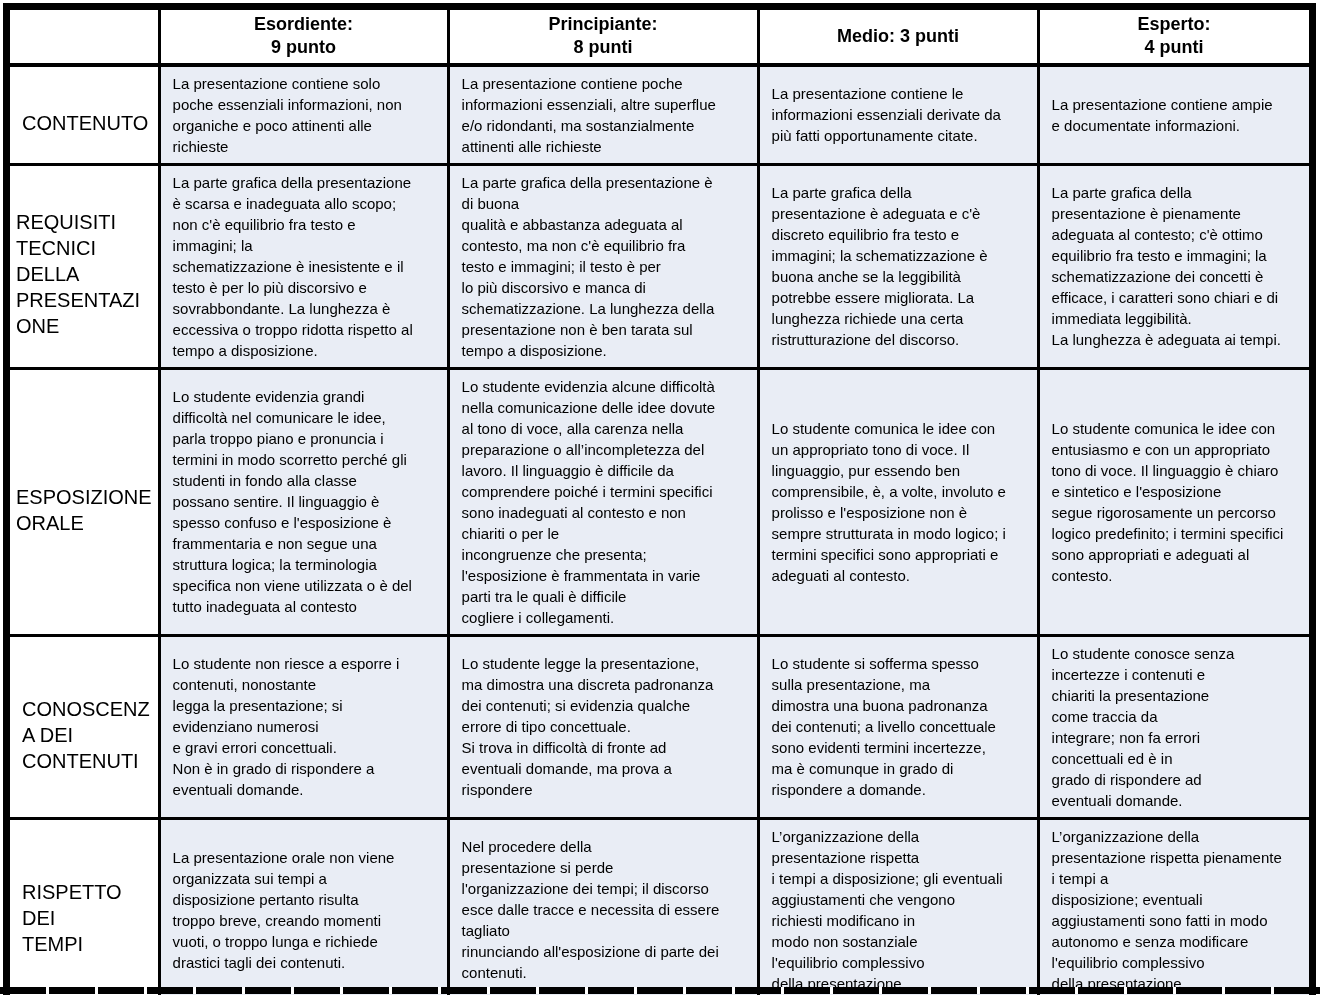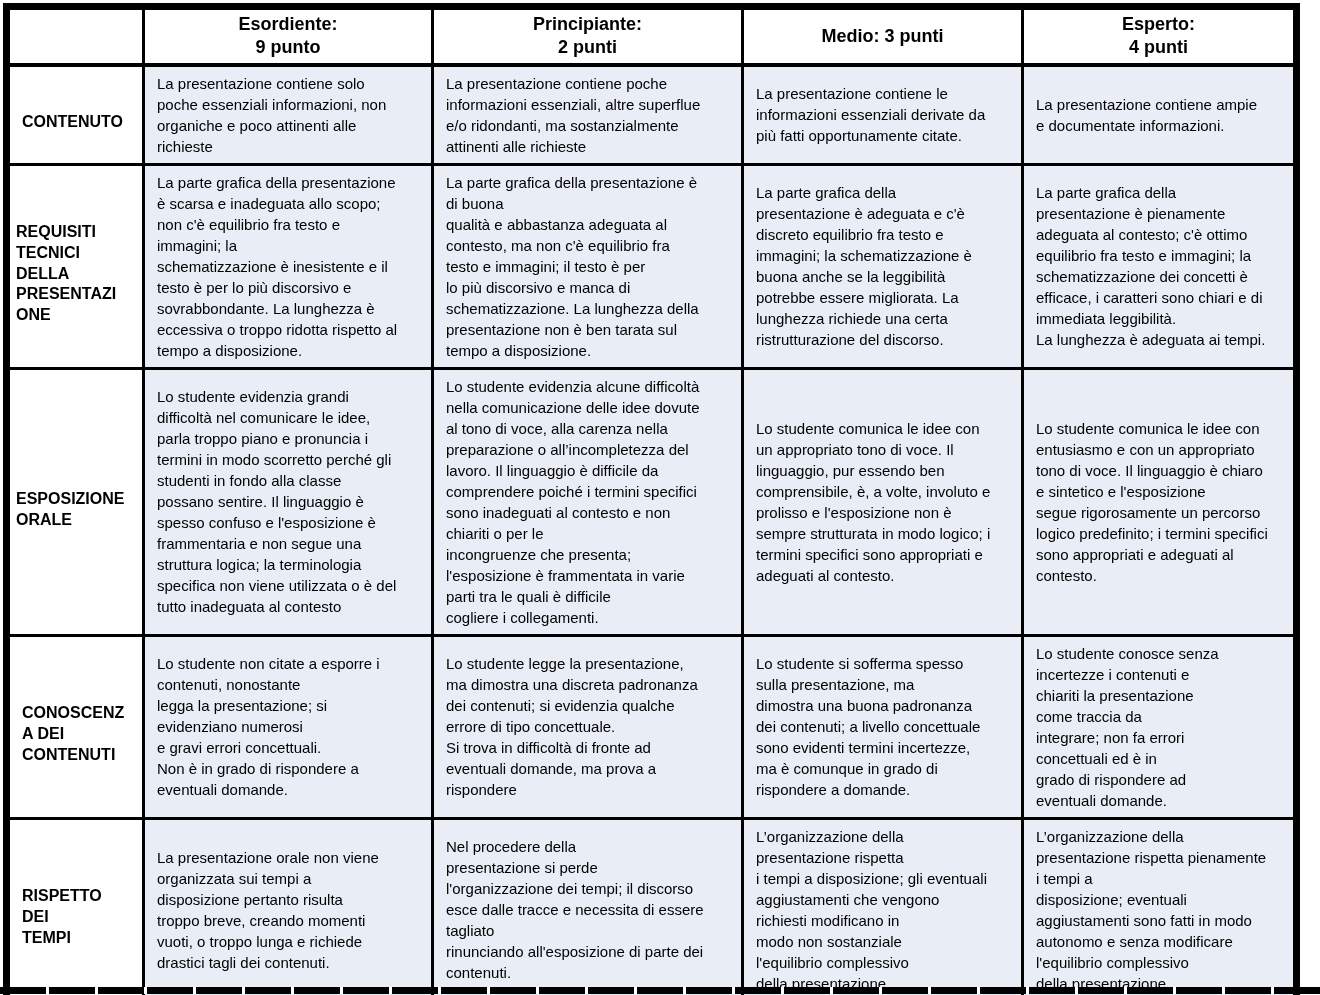--- a/index.html
+++ b/index.html
@@ -23,21 +23,21 @@
   col.c1{ width:289px; }
   col.c2{ width:310px; }
   col.c3{ width:280px; }
   col.c4{ width:274px; }
   td,th{ border:3px solid var(--border); vertical-align:middle; overflow:hidden; }
   tr.head th{
     height:58px; font-size:18px; font-weight:bold; text-align:center;
     white-space:pre-line; line-height:1.3; border-bottom-width:4px; background:#fff;
   }
   td.crit{
-    font-size:16px; font-weight:bold; line-height:1.3;
+    font-size:20px; font-weight:normal; line-height:1.3;
     padding:20px 6px 4px 12px; white-space:pre-line; background:#fff;
   }
   tr.align-center td.crit{ padding-left:6px; }
   tr.align-left td.crit{ text-align:left; }
   td.desc{
     background:var(--cellbg);
     font-size:15px; line-height:21px; padding:6px 8px 6px 12px;
     white-space:pre-line; text-align:left;
   }
   tr.r-contenuto td{ height:88px; }
@@ -60,21 +60,21 @@
       <col class="c2">
       <col class="c3">
       <col class="c4">
   </colgroup>
   <tbody>
       <tr class="head">
     <th></th>
     <th>Esordiente:
 9 punto</th>
     <th>Principiante:
-2 punti</th>
+8 punti</th>
     <th>Medio: 3 punti</th>
     <th>Esperto:
 4 punti</th>
   </tr>
 
   <tr class="r-contenuto align-left">
     <td class="crit">CONTENUTO</td>
     <td class="desc">La presentazione contiene solo
 poche essenziali informazioni, non
 organiche e poco attinenti alle
@@ -173,21 +173,21 @@
 segue rigorosamente un percorso
 logico predefinito; i termini specifici
 sono appropriati e adeguati al
 contesto.</td>
   </tr>
 
   <tr class="r-conoscenza align-left">
     <td class="crit">CONOSCENZ
 A DEI
 CONTENUTI</td>
-    <td class="desc">Lo studente non citate a esporre i
+    <td class="desc">Lo studente non riesce a esporre i
 contenuti, nonostante
 legga la presentazione; si
 evidenziano numerosi
 e gravi errori concettuali.
 Non è in grado di rispondere a
 eventuali domande.</td>
     <td class="desc">Lo studente legge la presentazione,
 ma dimostra una discreta padronanza
 dei contenuti; si evidenzia qualche
 errore di tipo concettuale.

